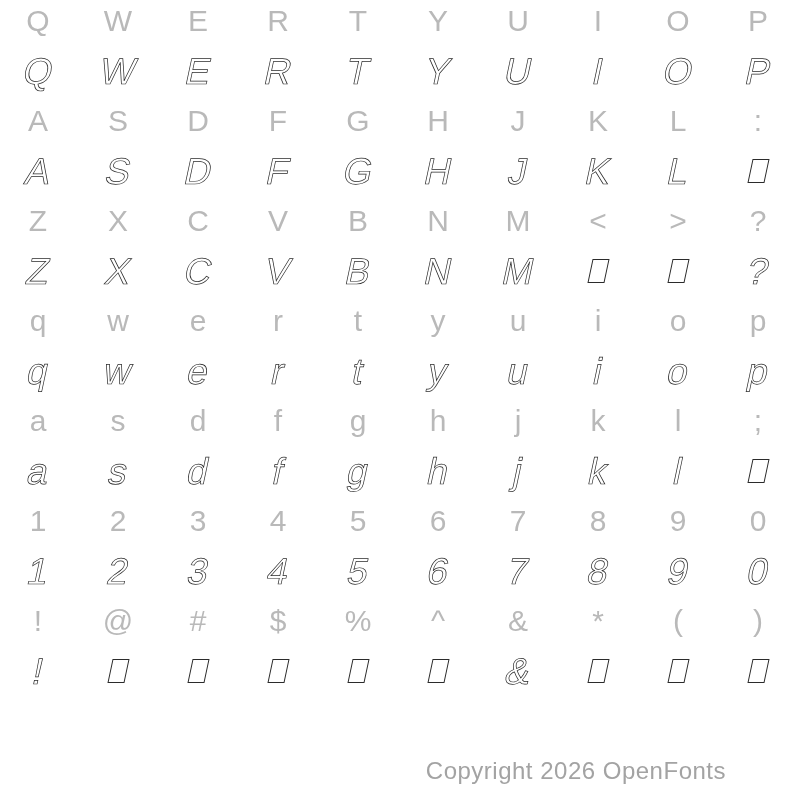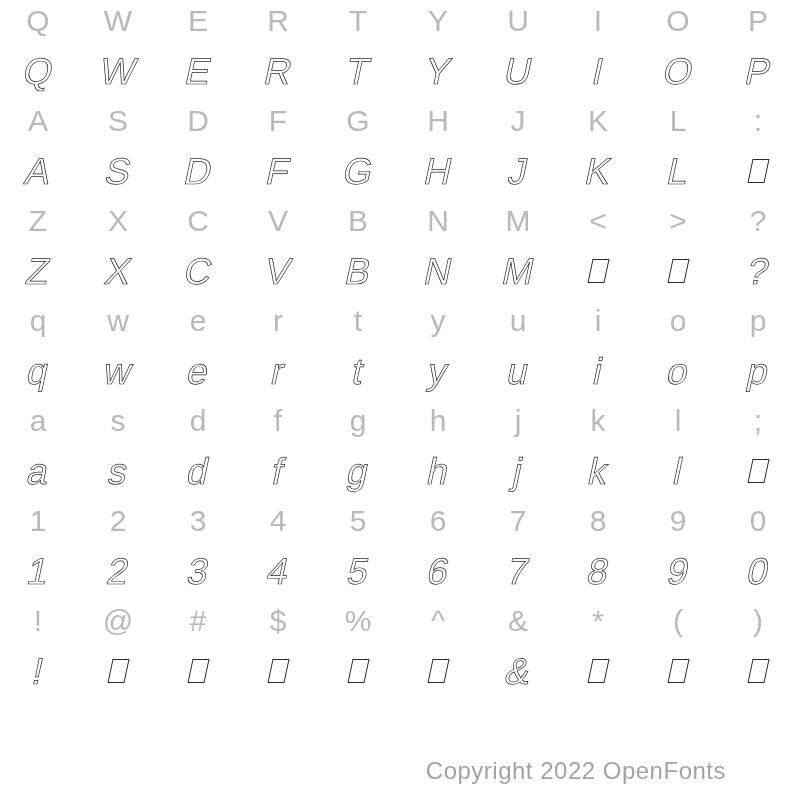--- a/index.html
+++ b/index.html
@@ -524,14 +524,14 @@
           <span class="glyph tofu"></span>
         </div>
         <div class="cell">
           <span class="glyph tofu"></span>
         </div>
         <div class="cell">
           <span class="glyph tofu"></span>
         </div>
       </div>
     </div>
-  <div class="footer">Copyright 2022 OpenFonts</div>
+  <div class="footer">Copyright 2026 OpenFonts</div>
 </div>
 
 </body></html>

